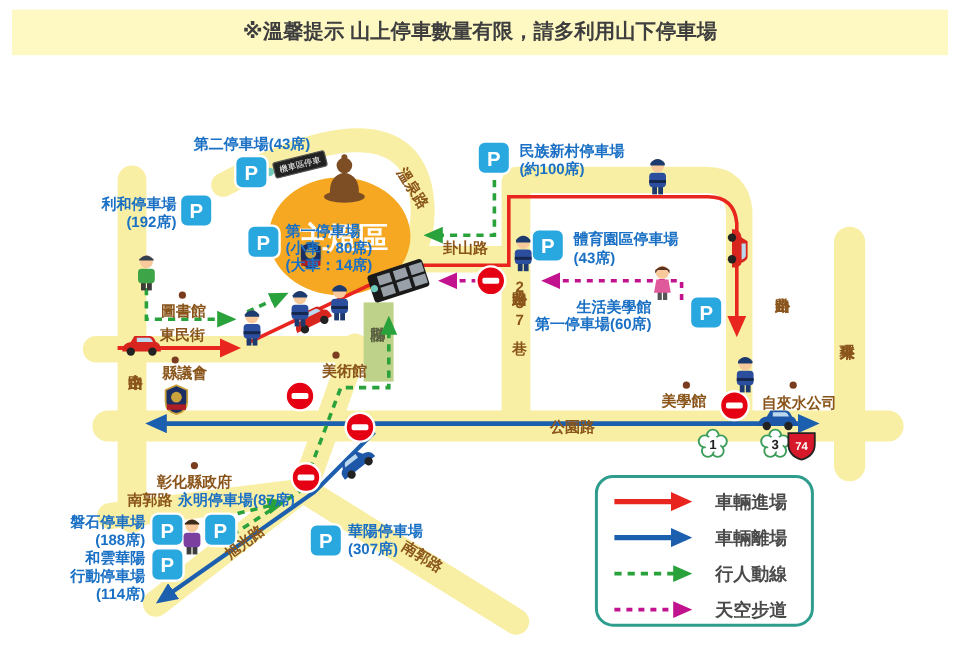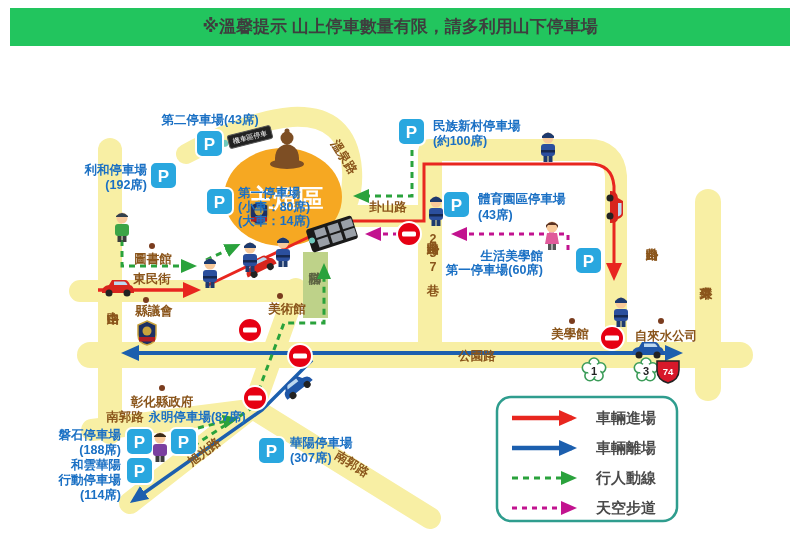--- a/index.html
+++ b/index.html
@@ -1,18 +1,18 @@
 <!DOCTYPE html>
 <html><head>
 <meta charset="utf-8">
 <style>
   html,body{margin:0;padding:0;background:#fff;}
   .stage{position:relative;width:800px;height:552px;background:#fff;overflow:hidden;
          font-family:"Liberation Sans","DejaVu Sans",sans-serif;}
-  .banner{position:absolute;left:10px;top:8px;width:780px;height:38px;background:#22c55e;
+  .banner{position:absolute;left:10px;top:8px;width:780px;height:38px;background:#fef9c3;
           color:#3e3e3e;font-weight:bold;font-size:17px;line-height:38px;text-align:center;}
   svg{position:absolute;left:0;top:0;}
   svg text{font-family:"Liberation Sans","DejaVu Sans",sans-serif;}
   .road{fill:none;stroke:#f8efa4;stroke-linecap:round;stroke-linejoin:round;}
   .blue-lbl{fill:#1a70c4;font-size:12.5px;font-weight:bold;}
   .brown-lbl{fill:#8a551b;font-size:12.5px;font-weight:bold;}
   .vtext{writing-mode:vertical-rl;text-orientation:upright;}
   .leg-lbl{fill:#4a4a4a;font-size:15px;font-weight:bold;}
   .p-letter{fill:#fff;font-size:17px;font-weight:bold;}
 </style>

